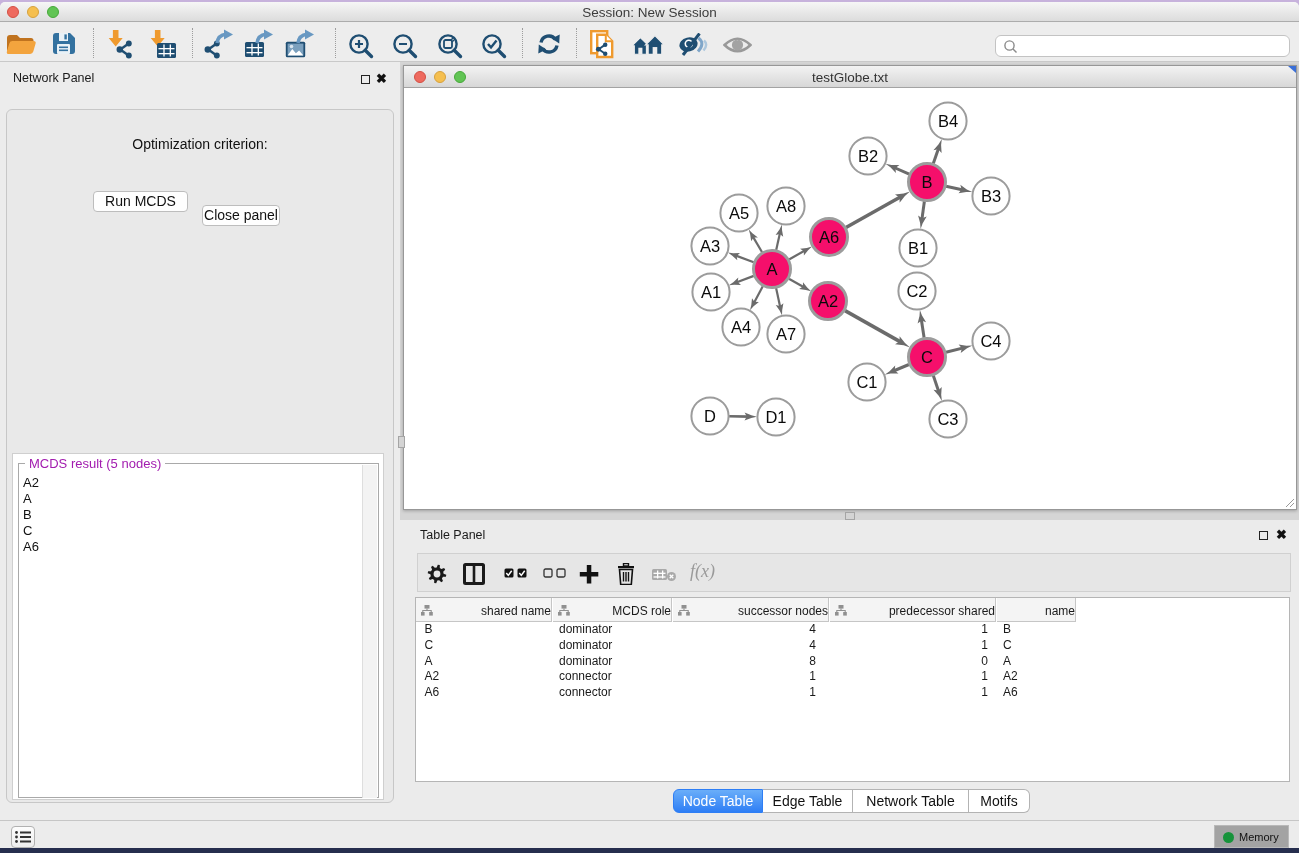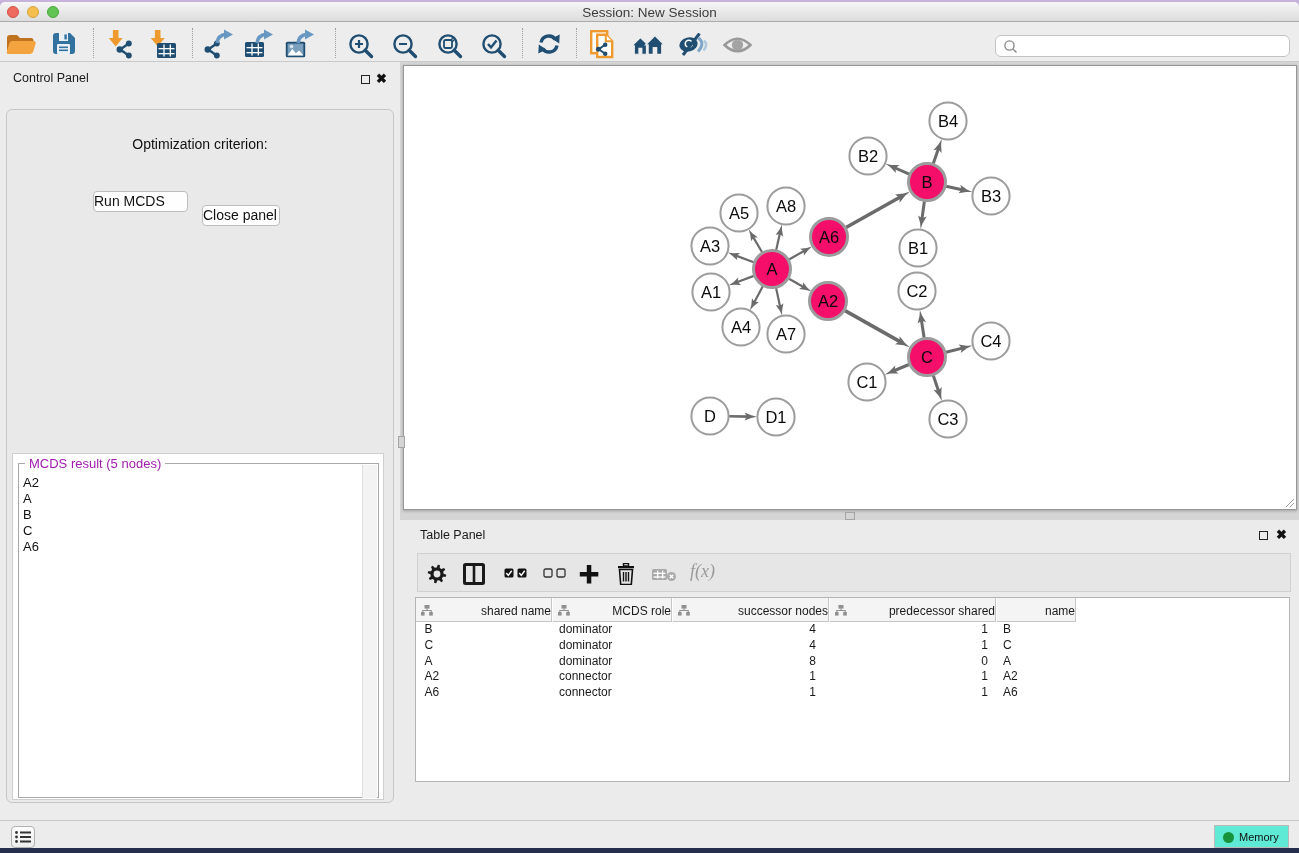--- a/index.html
+++ b/index.html
@@ -18,21 +18,21 @@
 .float-ic{position:absolute;width:9px;height:9px;border:1.6px solid #222}
 .x-ic{position:absolute;font-size:13px;font-weight:bold;color:#111}
 .innerpanel{position:absolute;left:6px;top:47px;width:388px;height:694px;background:#e9e9e9;border:1px solid #c7c7c7;border-radius:6px}
 .tabgrp{position:absolute;display:flex;font-size:14px}
 .tab{border:1px solid #acacac;border-left:none;background:#fff;color:#111;text-align:center;line-height:19px;height:20px}
 .tab.first{border-left:1px solid #acacac;border-radius:5px 0 0 5px}
 .tab.last{border-radius:0 5px 5px 0}
 .tab.sel{background:linear-gradient(#6aaef9,#2e7ef5);color:#fff;border-color:#2e7ef5}
 .combo{position:absolute;left:42px;top:96px;width:312px;height:21px;background:#fff;border:1px solid #b6b6b6;border-radius:5px}
 .combo-cap{position:absolute;right:-1px;top:-1px;width:19px;height:21px;border-radius:5px;background:linear-gradient(#64a9f8,#2173ee)}
-.btn{position:absolute;height:21px;background:#fefefe;border:1px solid #bdbdbd;border-radius:4px;font-size:14px;color:#111;text-align:left;line-height:19px}
+.btn{position:absolute;height:21px;background:#fefefe;border:1px solid #bdbdbd;border-radius:4px;font-size:14px;color:#111;text-align:center;line-height:19px}
 
 .results{position:absolute;left:12px;top:391px;width:372px;height:347px;background:#fff;border:1px solid #cfcfcf}
 .grpbox{position:absolute;left:5px;top:9px;width:361px;height:335px;border:1px solid #a9a9a9}
 .grplabel{position:absolute;left:6px;top:-8px;background:#fff;padding:0 4px;font-size:13px;color:#a21caf}
 .grpscroll{position:absolute;right:1px;top:1px;width:15px;height:333px;background:#f3f3f3;border-left:1px solid #dedede}
 .grplist{position:absolute;left:4px;top:11px;font-size:13px;color:#111;line-height:16.1px}
 
 .mdi{position:absolute;left:400px;top:60px;width:899px;height:458px;background:#d5d5d5}
 .netwin{position:absolute;left:3px;top:3px;width:894px;height:445px;background:#fff;border:1px solid #979797;box-shadow:0 1px 3px rgba(0,0,0,.25)}
 .nettitle{position:absolute;left:0;top:0;width:100%;height:22px;background:linear-gradient(#f3f3f3,#d7d7d7);border-bottom:1px solid #a3a3a3}
@@ -199,38 +199,47 @@
   <div class="sep" style="left:576px"></div>
   <div class="searchbox">
    <svg width="16" height="16" style="position:absolute;left:7px;top:3px">
           <circle cx="6.5" cy="6.5" r="4.6" fill="none" stroke="#8a8a8a" stroke-width="1.4"></circle>
           <line x1="10" y1="10" x2="13.5" y2="13.5" stroke="#8a8a8a" stroke-width="1.4"></line>
         </svg>
   </div>
  </div>
 
  <div class="cp">
-  <div class="cp-title">Control Panel</div>
+  <div class="cp-title">Network Panel</div>
   <div class="float-ic" style="left:361px;top:13px"></div>
   <div class="x-ic" style="left:376px;top:9px">✖</div>
   <div class="innerpanel"></div>
   <div style="position:absolute;left:0;top:74px;width:400px;text-align:center;font-size:14px;color:#111">Optimization criterion:</div>
   <div class="btn" style="left:93px;top:129px;width:95px">Run MCDS</div>
   <div class="btn" style="left:202px;top:143px;width:78px">Close panel</div>
   <div class="results">
    <div class="grpbox">
     <div class="grplabel">MCDS result (5 nodes)</div>
     <div class="grpscroll"></div>
     <div class="grplist">A2<br>A<br>B<br>C<br>A6</div>
    </div>
   </div>
  </div>
 
  <div class="mdi">
   <div class="netwin">
+   <div class="nettitle">
+    <div class="tl" style="left:10px;top:5px;background:#ee6a5f;border:0.5px solid #d35044"></div>
+    <div class="tl" style="left:30px;top:5px;background:#f5bf4f;border:0.5px solid #d6a13d"></div>
+    <div class="tl" style="left:50px;top:5px;background:#61c454;border:0.5px solid #47a83a"></div>
+    <div style="position:absolute;width:100%;text-align:center;top:4px;font-size:13.5px;color:#333">testGlobe.txt</div>
+    <svg width="10" height="10" style="position:absolute;right:0;top:0">
+            <path d="M10,0 L10,7 L2,0 Z" fill="#3a6fd8"></path>
+          </svg>
+   </div>
    <svg width="10" height="10" style="position:absolute;right:1px;bottom:1px">
           <path d="M9,1 L1,9 M9,5 L5,9" stroke="#9a9a9a" stroke-width="1"></path>
         </svg>
   </div>
   <div style="position:absolute;left:-2px;top:374px;width:7px;height:12px;background:#d4d4d4;border:1px solid #a5a5a5"></div>
   <div style="position:absolute;left:445px;top:450px;width:10px;height:8px;background:#d4d4d4;border:1px solid #a5a5a5"></div>
  </div>
 <svg width="894" height="424" style="position:absolute;left:403px;top:83px" font-family="'Liberation Sans',sans-serif">
       <line x1="359.1" y1="167.2" x2="349.3" y2="150.6" stroke="#6b6b6b" stroke-width="2.2"></line>
       <polygon points="345.7,144.5 349.4,148.3 354.9,152.4 350.5,152.6 348.2,156.3 347.2,149.6" fill="#6b6b6b"></polygon>
@@ -407,31 +416,37 @@
         </div>
    <div class="th" style="left:581px;width:79px;border-right:1px solid #c6c6c6">
           <span>name</span>
         </div>
    <div class="cell" style="left:8.5px;top:24px;line-height:15.8px">B<br>C<br>A<br>A2<br>A6</div>
    <div class="cell" style="left:143px;top:24px;line-height:15.8px">dominator<br>dominator<br>dominator<br>connector<br>connector</div>
    <div class="cell" style="left:325px;top:24px;width:75px;text-align:right;line-height:15.8px">4<br>4<br>8<br>1<br>1</div>
    <div class="cell" style="left:494px;top:24px;width:78px;text-align:right;line-height:15.8px">1<br>1<br>0<br>1<br>1</div>
    <div class="cell" style="left:587px;top:24px;line-height:15.8px">B<br>C<br>A<br>A2<br>A6</div>
   </div>
+  <div class="btabs">
+   <div class="btab first sel" style="width:90px">Node Table</div>
+   <div class="btab" style="width:90px">Edge Table</div>
+   <div class="btab" style="width:116px">Network Table</div>
+   <div class="btab last" style="width:61px">Motifs</div>
+  </div>
  </div>
 
  <div class="status">
   <div style="position:absolute;left:11px;top:5px;width:24px;height:22px;background:linear-gradient(#fdfdfd,#ededed);border:1px solid #b1b1b1;border-radius:4px">
    <svg width="16" height="14" style="position:absolute;left:3px;top:3px">
     <circle cx="1.5" cy="2.5" r="1.4" fill="#333"></circle>
           <rect x="5" y="1.5" width="11" height="2" fill="#333"></rect>
     <circle cx="1.5" cy="7" r="1.4" fill="#333"></circle>
           <rect x="5" y="6" width="11" height="2" fill="#333"></rect>
     <circle cx="1.5" cy="11.5" r="1.4" fill="#333"></circle>
           <rect x="5" y="10.5" width="11" height="2" fill="#333"></rect>
    </svg>
   </div>
-  <div style="position:absolute;left:1214px;top:4px;width:75px;height:23px;background:#5eead4;border:1px solid #b9b9b9">
+  <div style="position:absolute;left:1214px;top:4px;width:75px;height:23px;background:#a3a3a3;border:1px solid #b9b9b9">
    <div style="position:absolute;left:8px;top:6px;width:11px;height:11px;border-radius:50%;background:#17933b"></div>
    <div style="position:absolute;left:24px;top:5px;font-size:11px;color:#111">Memory</div>
   </div>
  </div>
 </div>
 
 </body></html>

